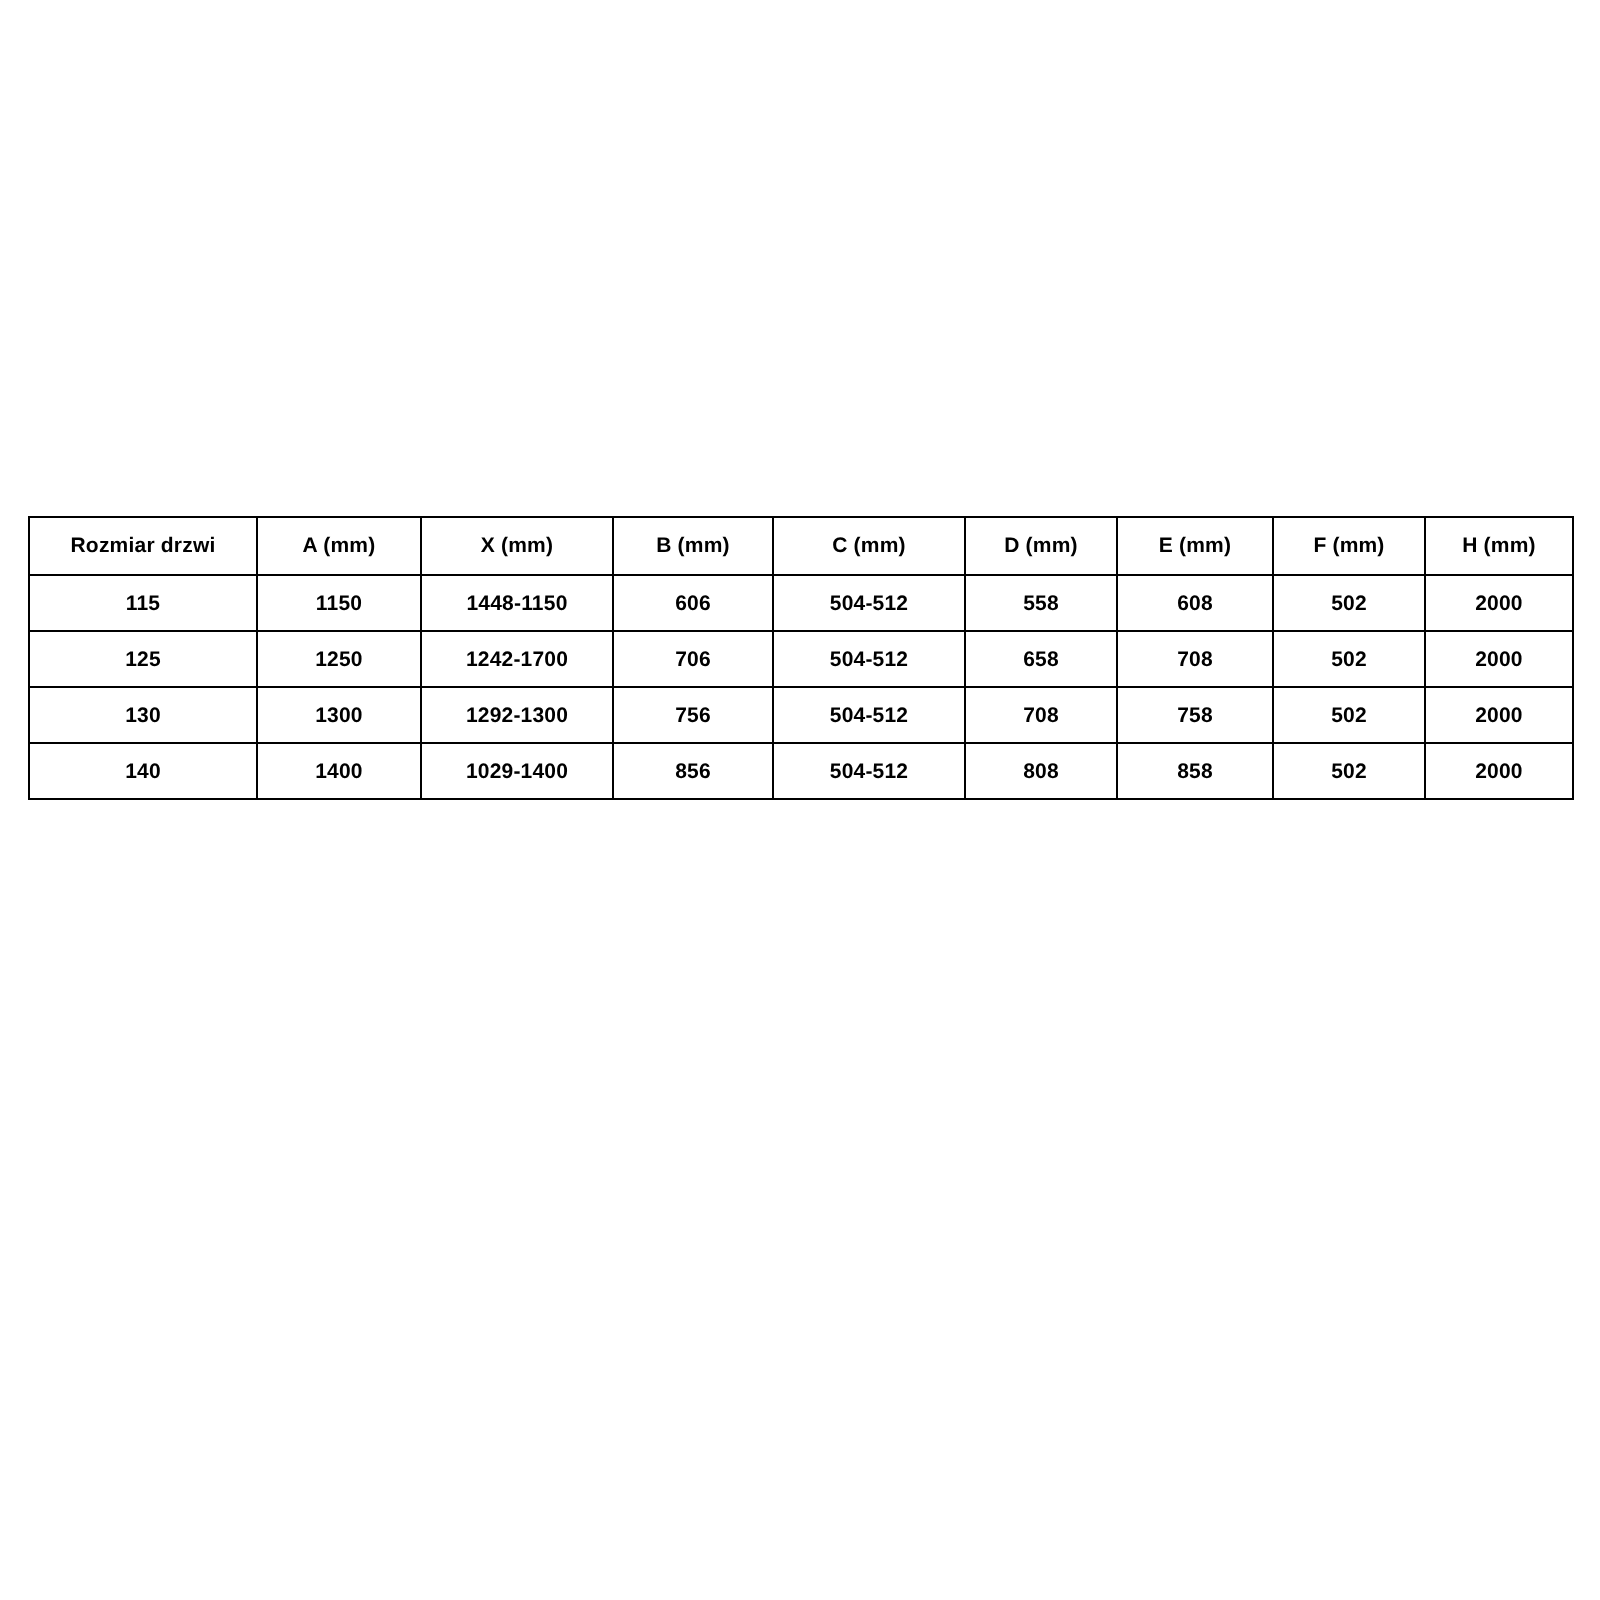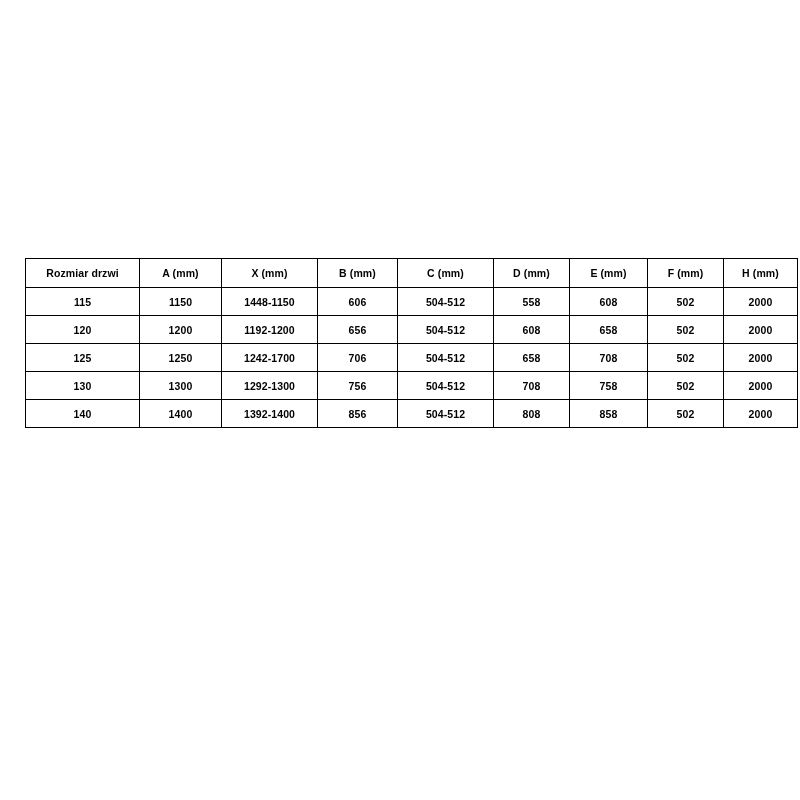--- a/index.html
+++ b/index.html
@@ -10,21 +10,21 @@
   body {
     width: 800px;
     height: 800px;
     font-family: "Liberation Sans", sans-serif;
     color: #000000;
     position: relative;
     overflow: hidden;
   }
   .sheet {
     position: absolute;
-    left: 25px;
+    left: 14px;
     top: 258px;
     width: 772px;
   }
   table.spec-table {
     border-collapse: collapse;
     width: 772px;
     table-layout: fixed;
   }
   table.spec-table th,
   table.spec-table td {
@@ -87,31 +87,20 @@
         <td>1150</td>
         <td>1448-1150</td>
         <td>606</td>
         <td>504-512</td>
         <td>558</td>
         <td>608</td>
         <td>502</td>
         <td>2000</td>
       </tr>
       <tr>
-        <td>120</td>
-        <td>1200</td>
-        <td>1192-1200</td>
-        <td>656</td>
-        <td>504-512</td>
-        <td>608</td>
-        <td>658</td>
-        <td>502</td>
-        <td>2000</td>
-      </tr>
-      <tr>
         <td>125</td>
         <td>1250</td>
         <td>1242-1700</td>
         <td>706</td>
         <td>504-512</td>
         <td>658</td>
         <td>708</td>
         <td>502</td>
         <td>2000</td>
       </tr>
@@ -122,21 +111,21 @@
         <td>756</td>
         <td>504-512</td>
         <td>708</td>
         <td>758</td>
         <td>502</td>
         <td>2000</td>
       </tr>
       <tr>
         <td>140</td>
         <td>1400</td>
-        <td>1392-1400</td>
+        <td>1029-1400</td>
         <td>856</td>
         <td>504-512</td>
         <td>808</td>
         <td>858</td>
         <td>502</td>
         <td>2000</td>
       </tr>
     </tbody>
   </table>
 </div>

